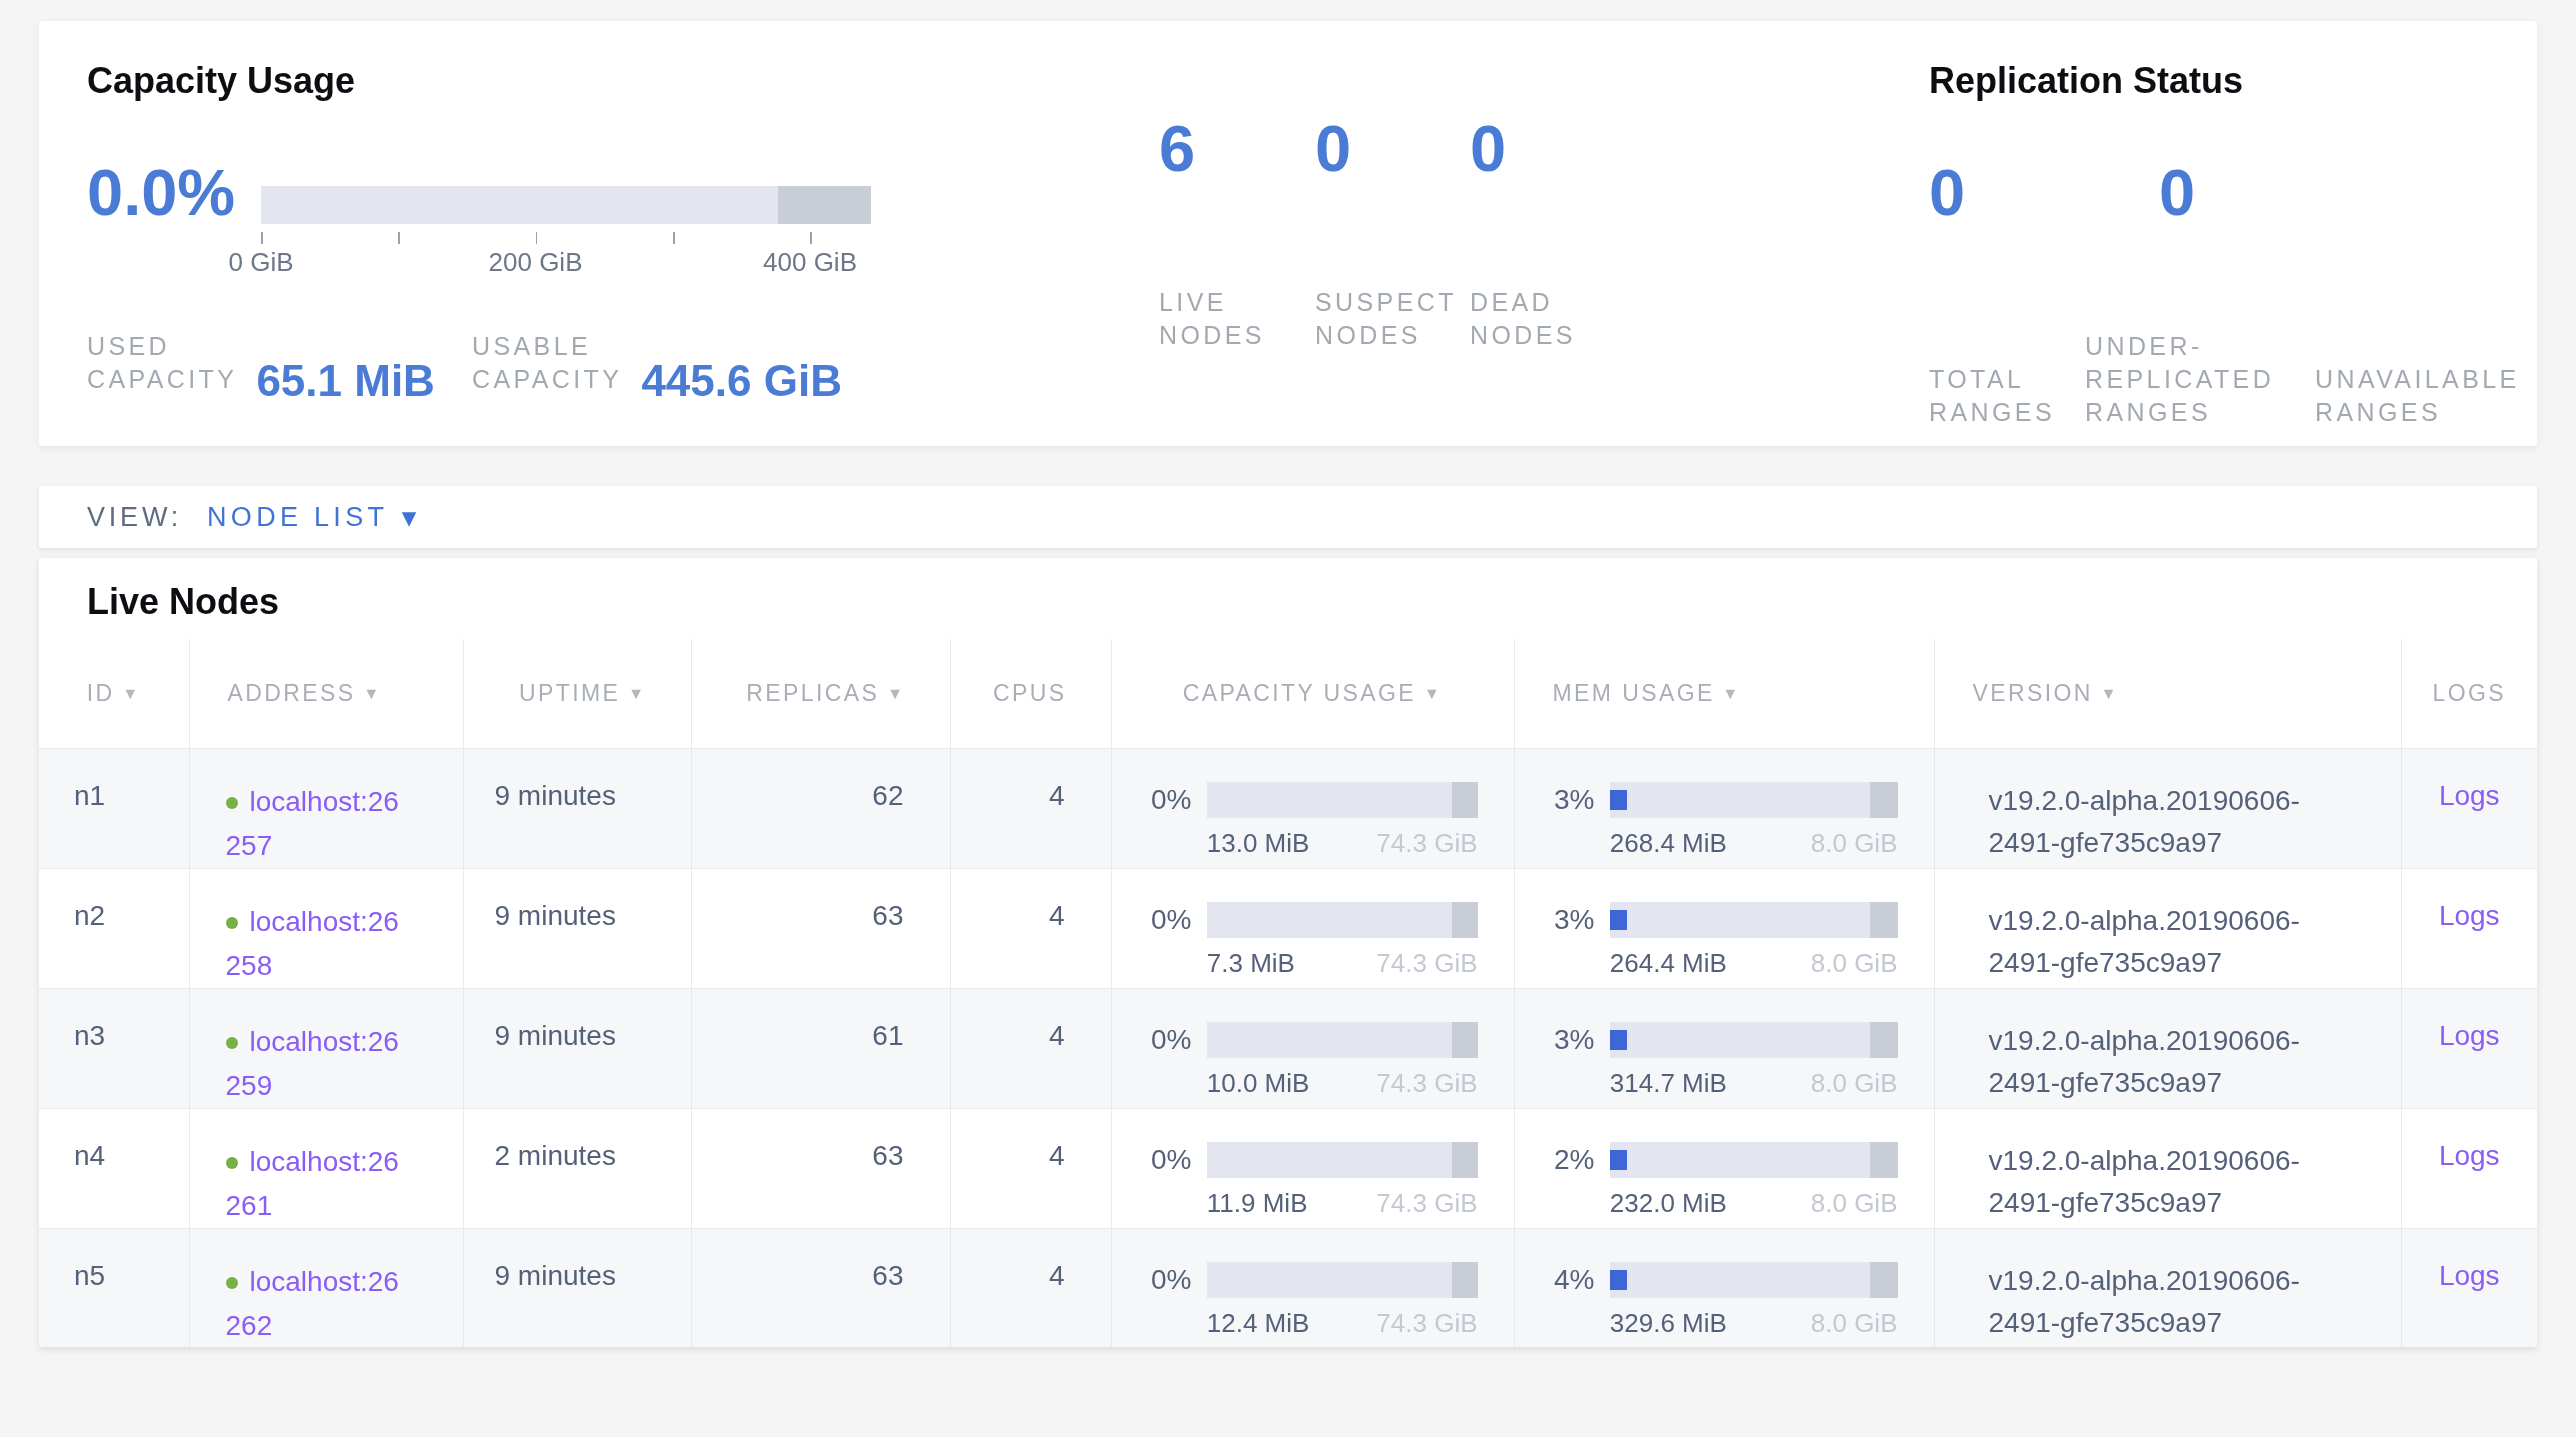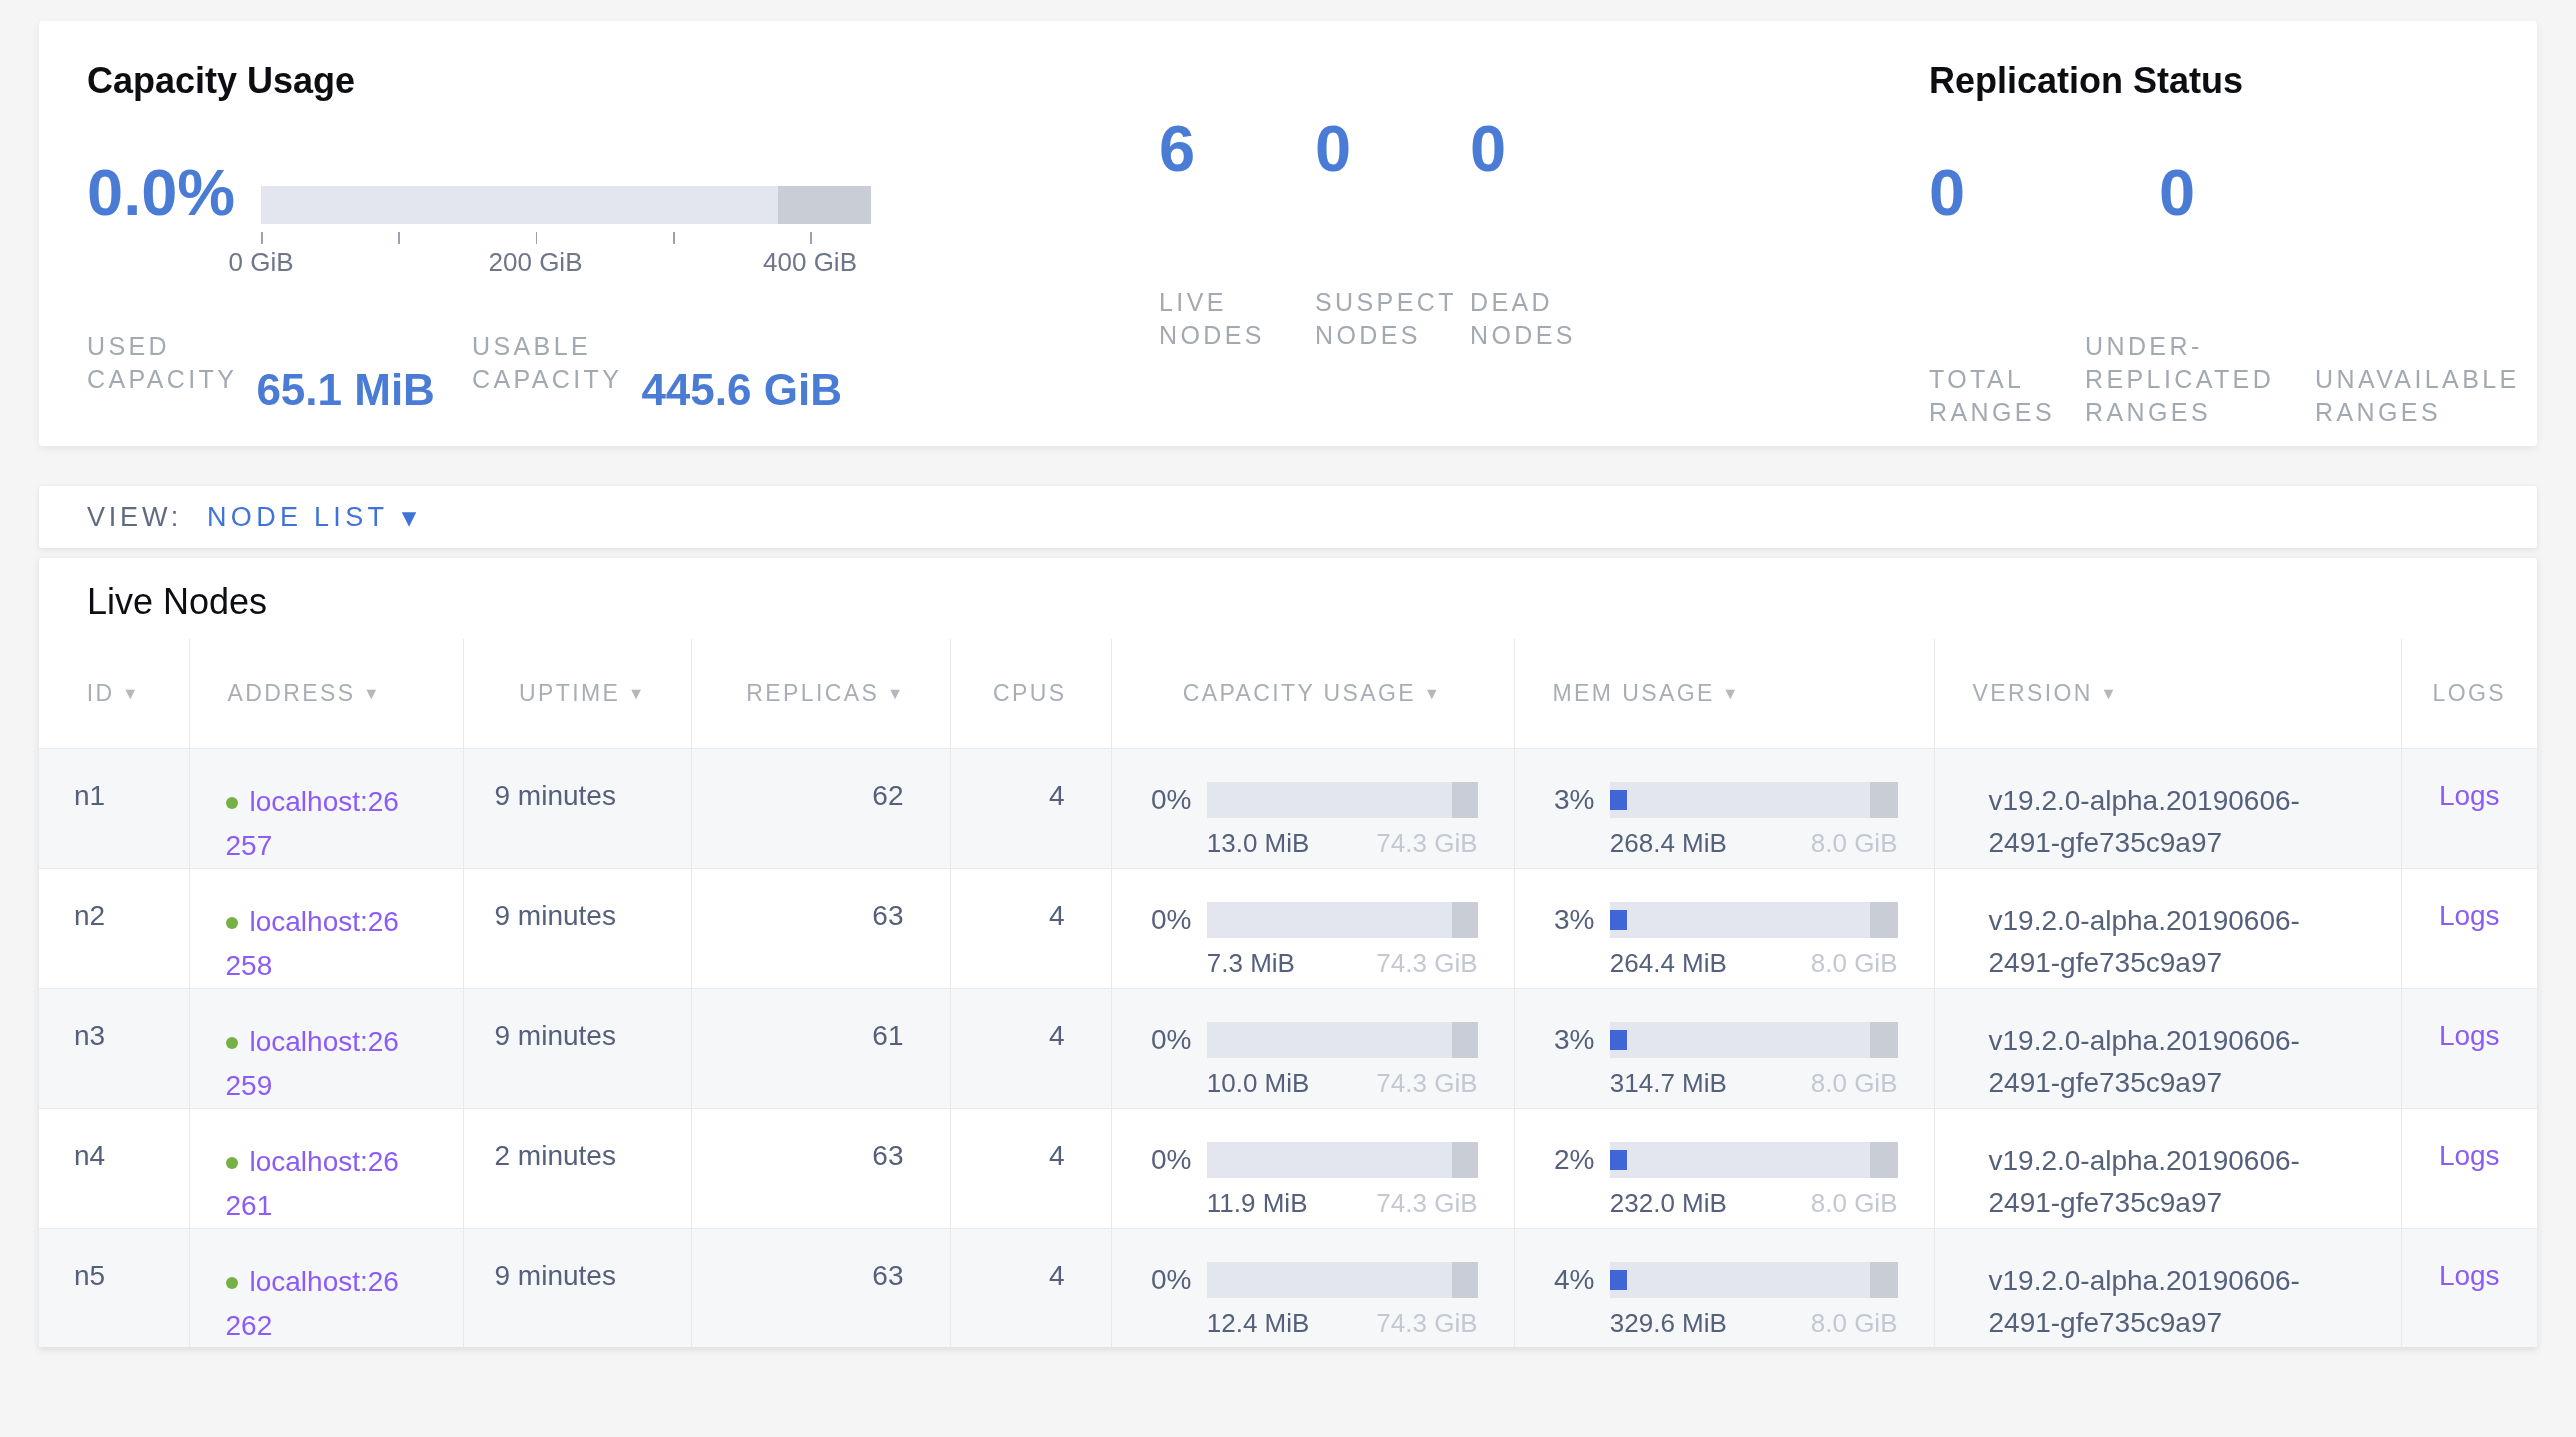--- a/index.html
+++ b/index.html
@@ -52,21 +52,21 @@
   }
   .axis .tick-label.l0 { left:0; } .axis .tick-label.l1 { left:45%; } .axis .tick-label.l2 { left:90%; }
 
   .stats-row { margin-top:46px; display:flex; align-items:flex-end; }
   .stat-label { font-size:25px; line-height:33px; letter-spacing:3.4px; color:#a3a9b1; }
   .stat-label span { display:block; }
   .stat-value { font-size:44px; line-height:46px; font-weight:600; color:#4a7bd5; }
 
   .cap-stat { display:flex; align-items:flex-end; }
   .cap-stat.first { width:385px; }
-  .cap-stat .stat-value { margin-left:19px; position:relative; top:17px; }
+  .cap-stat .stat-value { margin-left:19px; position:relative; top:8px; }
 
   .num-row { display:flex; }
   .nodes .num-col0, .nodes .lbl-col0 { width:156px; }
   .nodes .num-col1, .nodes .lbl-col1 { width:155px; }
   .replication .num-col0, .replication .lbl-col0 { width:156px; }
   .replication .num-col1, .replication .lbl-col1 { width:230px; }
 
   
   .view-bar {
     margin-top:40px; height:62px; background:#fff; border-radius:2.9px;
@@ -77,21 +77,21 @@
   .view-select { display:flex; align-items:center; margin-left:25px; cursor:pointer; }
   .view-selected { font-size:27px; letter-spacing:4.3px; color:#3f73d7; font-weight:500; }
   .view-caret { font-size:29px; color:#3f73d7; margin-left:13.4px; line-height:1; }
 
   
   .table-card {
     margin-top:9.6px; background:#fff; border-radius:2.9px 2.9px 0 0;
     box-shadow:0 2.9px 7.7px rgba(50,60,80,.12);
     height:789px; overflow:hidden;
   }
-  .table-title { font-size:36px; font-weight:400; color:#0c0e12; padding:23px 0 0 48px; height:81px; }
+  .table-title { font-size:36px; font-weight:700; color:#0c0e12; padding:23px 0 0 48px; height:81px; }
 
   table { width:100%; border-collapse:collapse; table-layout:fixed; }
   col.c-id{width:150px} col.c-addr{width:274px} col.c-up{width:228px} col.c-rep{width:259px}
   col.c-cpu{width:161px} col.c-cap{width:403px} col.c-mem{width:420px} col.c-ver{width:467px}
 
   th {
     height:110px; font-size:23px; font-weight:400; letter-spacing:2.4px;
     color:#a9aeb6; text-align:center; vertical-align:middle;
     border-right:1.9px solid #e7e9ec; background:#fff; white-space:nowrap;
   }

